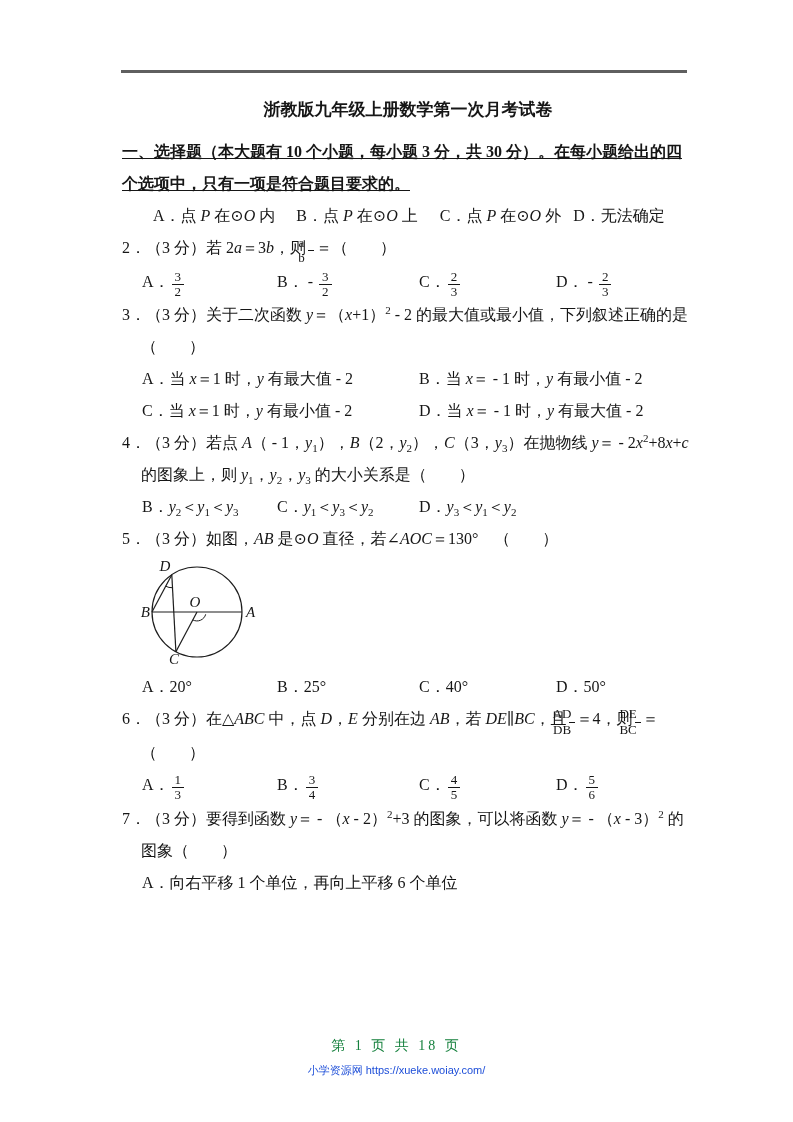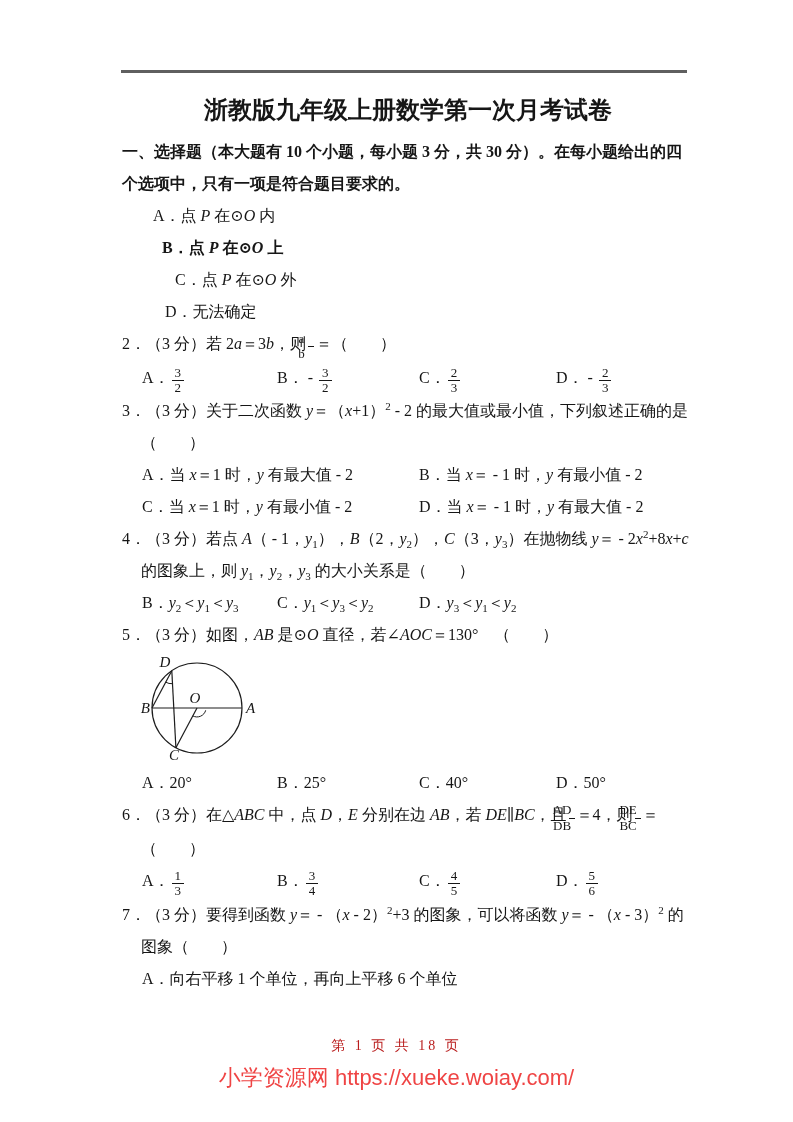--- a/index.html
+++ b/index.html
@@ -14,55 +14,55 @@
   }
   .header-rule{
     position:absolute;left:121px;top:70px;width:566px;height:0;
     border-top:3px solid #5f5f5f;
   }
   .content{
     position:absolute;left:122px;top:92px;width:572px;
     font-size:16px;line-height:32px;
   }
   .title{
-    text-align:center;font-weight:bold;font-size:24px;line-height:36px;
+    text-align:center;font-weight:bold;font-size:17px;line-height:36px;
     margin-bottom:8px;white-space:nowrap;
   }
-  .section{font-weight:bold;}
+  .section{font-weight:bold;text-decoration:underline;}
   .q{margin:0;}
   .stem{padding-left:19px;text-indent:-19px;}
   .opts{margin-left:20px;}
-  .opts-inline{margin-left:31px;display:flex;align-items:flex-start;flex-direction:column;}
+  .opts-inline{margin-left:31px;display:flex;align-items:center;}
   .opts-inline .opt{white-space:nowrap;}
-  .opts-inline .opt:nth-child(2){margin-left:9px;font-weight:bold;}
+  .opts-inline .opt:nth-child(2){margin-left:21px;}
   .opts-inline .opt:nth-child(3){margin-left:22px;}
   .opts-inline .opt:nth-child(4){margin-left:12px;}
   .opts-row4{display:grid;grid-template-columns:135px 142px 137px auto;}
   .opts-grid2{display:grid;grid-template-columns:277px auto;}
   .opts-list .opt{display:block;}
   i{font-style:italic;font-family:"Liberation Serif","DejaVu Serif",serif;}
   .sup{font-size:11px;position:relative;top:-0.55em;line-height:0;}
   .sub{font-size:11px;position:relative;top:0.35em;line-height:0;}
   .frac{
     display:inline-block;vertical-align:-0.72em;text-align:center;
     font-size:13px;line-height:1.1;margin:0 2px;font-style:normal;
   }
   .frac .num{display:block;padding:0 3px;}
   .frac .den{display:block;border-top:1px solid #161616;padding:0 3px;}
   .fig{margin:2px 0 2px 13px;height:112px;}
   .fig svg{display:block;}
   .fig text{font-style:italic;font-size:15px;font-family:"Liberation Serif","DejaVu Serif",serif;fill:#161616;}
   .footer-page{
     position:absolute;left:0;top:1037px;width:100%;text-align:center;
-    font-size:14px;letter-spacing:3px;color:#b91c1c;
+    font-size:14px;letter-spacing:3px;color:#15803d;
     font-family:"Liberation Serif","DejaVu Serif",serif;
   }
   .footer-site{
     position:absolute;left:0;top:1063px;width:100%;text-align:center;
-    font-size:22px;color:#ef4444;
+    font-size:11px;color:#1d4ed8;
     font-family:"Liberation Sans","DejaVu Sans",sans-serif;
   }
 </style>
 </head>
 <body>
 
 <div class="page">
   <div class="header-rule"></div>
 
   <div class="content">

